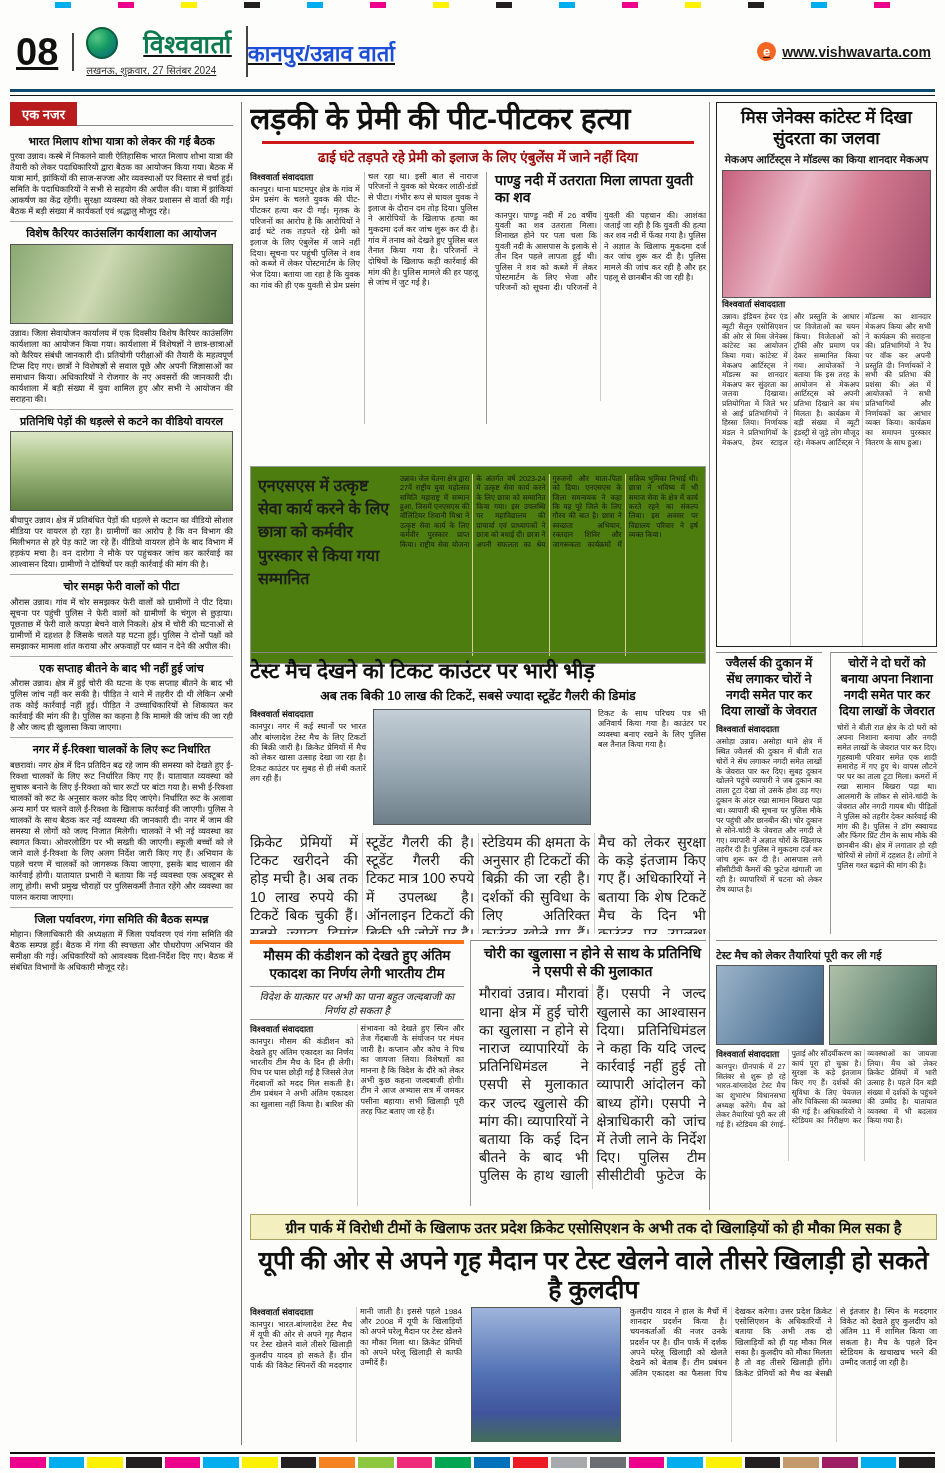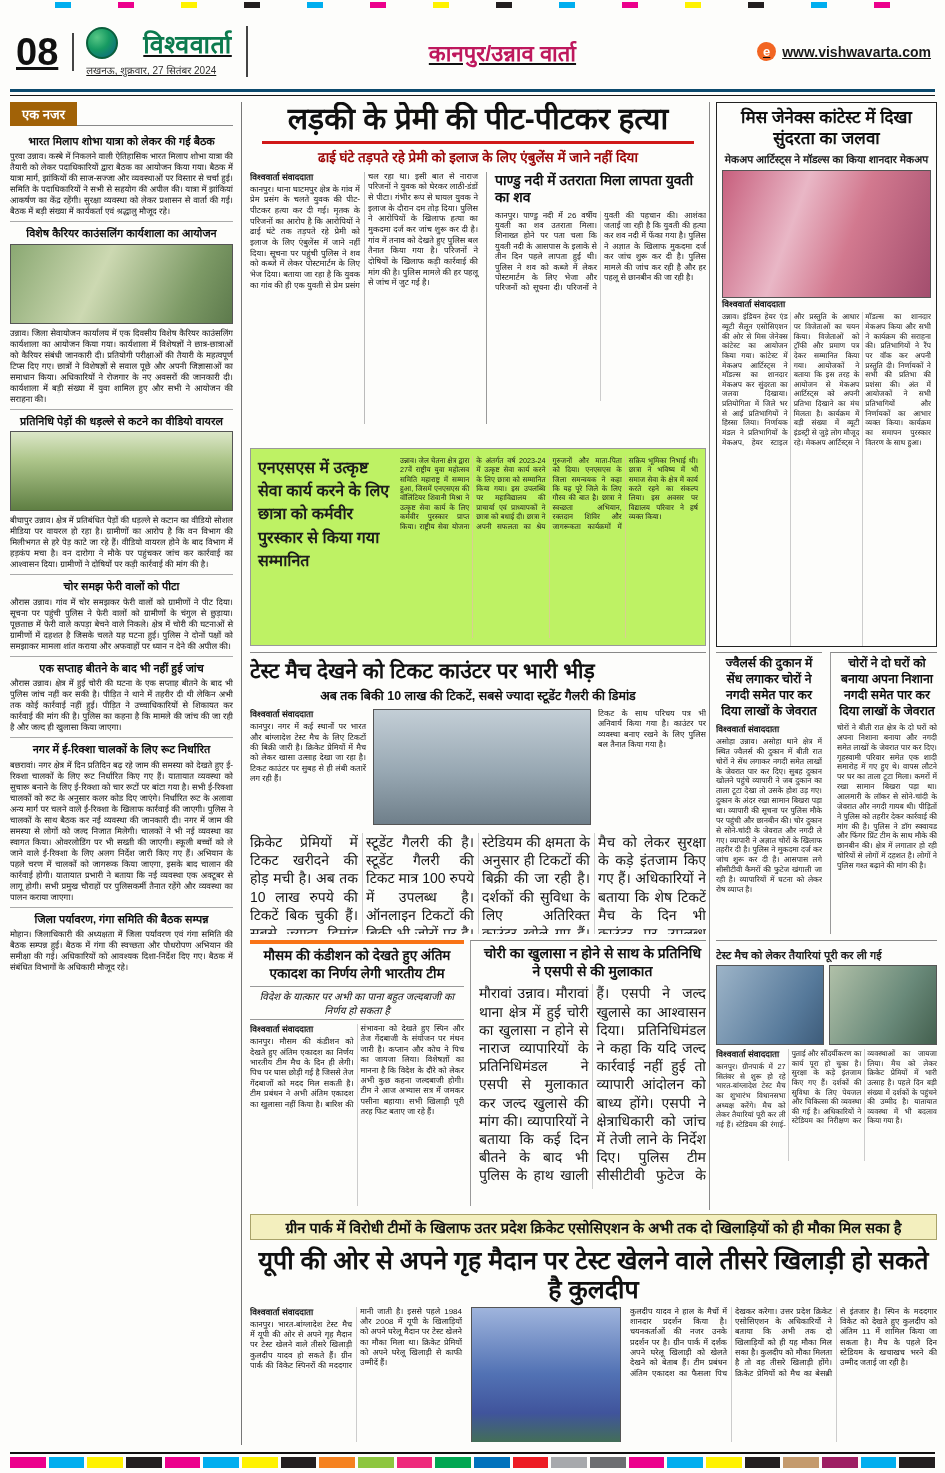--- a/index.html
+++ b/index.html
@@ -20,59 +20,59 @@
   .colorbar .swatch { flex:1; height:11px; }
   
   .hdr { position:absolute; top:14px; left:10px; right:10px; height:78px; display:flex; align-items:center; border-bottom:3px solid #0c4a6e;text-decoration:underline; }
   .hdr::after { content:''; position:absolute; bottom:-7px; left:0; right:0; height:1px; background:#151515; }
   .pgnum { font-size:38px; font-weight:bold; padding:0 14px 0 6px; border-right:2px solid #444; line-height:1; }
   .brand { margin-left:12px; padding-right:14px; border-right:2px solid #444; }
   .brandrow { display:flex; align-items:center; }
   .logo { width:32px; height:32px; border-radius:50%; background:radial-gradient(circle at 32% 30%, #57c785 0%, #169a62 45%, #0a5f86 100%); border:2px solid #0a5f3c; }
   .brandname { font-size:25px; font-weight:bold; color:#0c7a4e; margin-left:25px; letter-spacing:.5px; }
   .dateline { font-size:10px; color:#333; margin-top:3px; }
-  .section { flex:1; text-align:center; font-size:22px; font-weight:bold; color:#be185d; }
+  .section { flex:1; font-size:22px; font-weight:bold; color:#1d4ed8; }
   .site { display:flex; align-items:center; gap:6px; font-size:14px; font-weight:bold; color:#1a1a1a; padding-right:4px; }
   .elogo { width:19px; height:19px; border-radius:50%; background:#f26522; color:#fff; display:inline-flex; align-items:center; justify-content:center; font-size:13px; font-weight:bold; }
   
   .leftcol { position:absolute; left:10px; top:102px; width:232px; bottom:28px; border-right:1.5px solid #777; padding-right:8px; overflow:hidden; }
   .eknazar-row { border-bottom:1px solid #888; margin-bottom:4px; }
-  .eknazar { display:inline-block; background:#a16207; color:#fff; font-size:13px; font-weight:bold; padding:3px 12px; margin-bottom:-1px; }
+  .eknazar { display:inline-block; background:#b91c1c; color:#fff; font-size:13px; font-weight:bold; padding:3px 12px; margin-bottom:-1px; }
   .lstory { padding-top:4px; margin-top:4px; }
   .lstory + .lstory { border-top:1px solid #aaa; }
   .lstory h3 { font-size:11px; font-weight:bold; text-align:center; line-height:1.3; margin-bottom:3px; }
   .lstory p { font-size:8.3px; line-height:1.33; text-align:justify; color:#151515; }
   .lphoto { width:100%; height:80px; margin:3px 0 4px; border:1px solid #555; }
   .photo-career { background:linear-gradient(115deg,#8aa872 0%,#cdd9b2 40%,#7d9a66 78%,#5d7a4c 100%); }
   .photo-trees { background:linear-gradient(#dce7c8 0%,#aec68b 35%,#5f7f43 100%); }
   
   .mainarea { position:absolute; left:250px; top:102px; width:687px; height:1340px; }
   .mainarea section { position:absolute; overflow:hidden; }
   .vrule { position:absolute; left:459px; top:0; height:1108px; border-left:1px solid #888; }
   .byline { font-weight:bold; font-size:8.6px; margin-bottom:2px; }
   .jtext { text-align:justify; line-height:1.3; color:#151515; }
   
   .mainstory { left:0; top:0; width:456px; height:340px; }
-  .mainstory h1 { font-size:30px; font-weight:bold; text-align:center; line-height:1.12; }
+  .mainstory h1 { font-size:30px; font-weight:bold; line-height:1.12; }
   .redrule { height:3px; background:#d01818; margin:5px 12px 4px; }
   .mainsub { font-size:13.5px; font-weight:bold; color:#9b0606; text-align:center; margin-bottom:6px; }
   .mainrow { display:flex; height:252px; overflow:hidden; }
   .mainbody { width:228px; column-count:2; column-gap:8px; column-rule:1px solid #bbb; font-size:8.2px; }
   .pandu { width:220px; margin-left:8px; border-left:1px solid #999; padding-left:8px; }
   .pandu h2 { font-size:14px; font-weight:bold; text-align:left; line-height:1.25; margin-bottom:4px; }
   .pbody { column-count:2; column-gap:7px; column-rule:1px solid #ccc; font-size:8px; height:190px; overflow:hidden; }
   
   .genex { left:466px; top:0; width:221px; height:545px; border:1.5px solid #222; padding:5px; }
   .genex h2 { font-size:17px; font-weight:bold; text-align:center; line-height:1.22; }
   .gsub { font-size:10.5px; text-align:center; margin:3px 0 4px; font-weight:bold; color:#222; }
   .photo-genex { width:100%; height:128px; border:1px solid #555;
     background:linear-gradient(110deg,#c75f7d 0%,#e9b7c6 35%,#d2798f 60%,#a34e6e 100%); }
   .gbody { column-count:3; column-gap:6px; column-rule:1px solid #ccc; font-size:7.4px; height:335px; overflow:hidden; margin-top:2px; }
   
-  .nssbox { left:0; top:346px; width:456px; height:198px; background:#bef264; border:1px solid #999; display:flex; padding:7px; }
+  .nssbox { left:0; top:364px; width:456px; height:198px; background:#4d7c0f; border:1px solid #999; display:flex; padding:7px; }
   .nssbox h2 { width:142px; font-size:16px; font-weight:bold; line-height:1.45; padding-right:10px; color:#1c1c1c; }
   .nbody { flex:1; column-count:4; column-gap:7px; column-rule:1px solid #d8cf90; font-size:7.2px; }
   
   .ticket { left:0; top:550px; width:456px; height:282px; border-top:1px solid #888; padding-top:3px; }
   .ticket h2 { font-size:21px; font-weight:bold; text-align:left; }
   .tsub { font-size:12.5px; font-weight:bold; text-align:center; margin:3px 0 5px; }
   .trow { display:flex; gap:7px; height:118px; overflow:hidden; }
   .tleft { width:116px; font-size:8px; }
   .photo-ticket { width:218px; height:116px; border:1px solid #555;
     background:linear-gradient(#c3ced6 0%,#97a7b2 55%,#6f7f8a 100%); }

